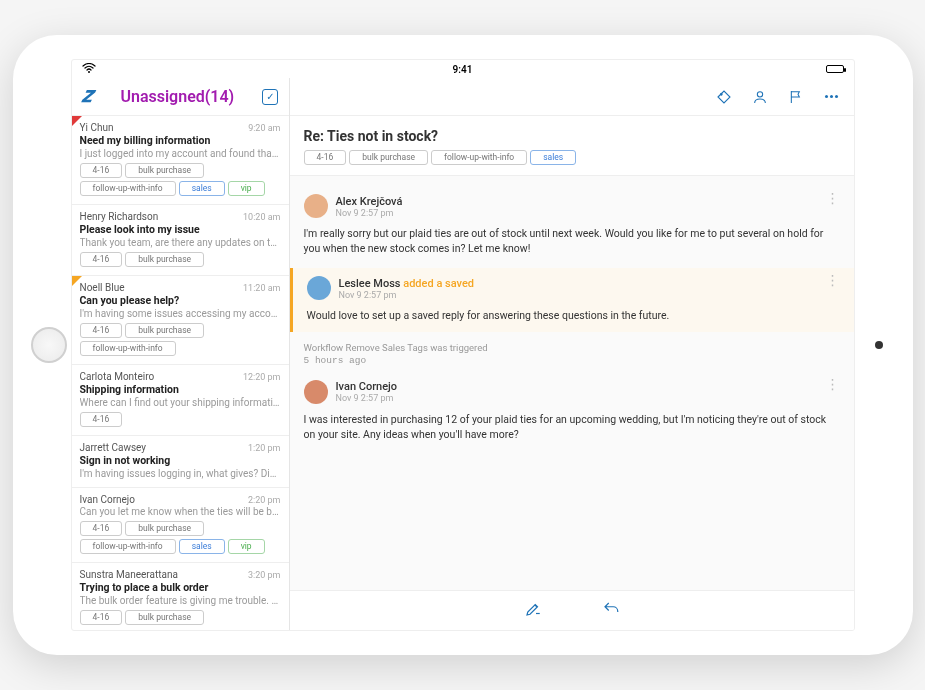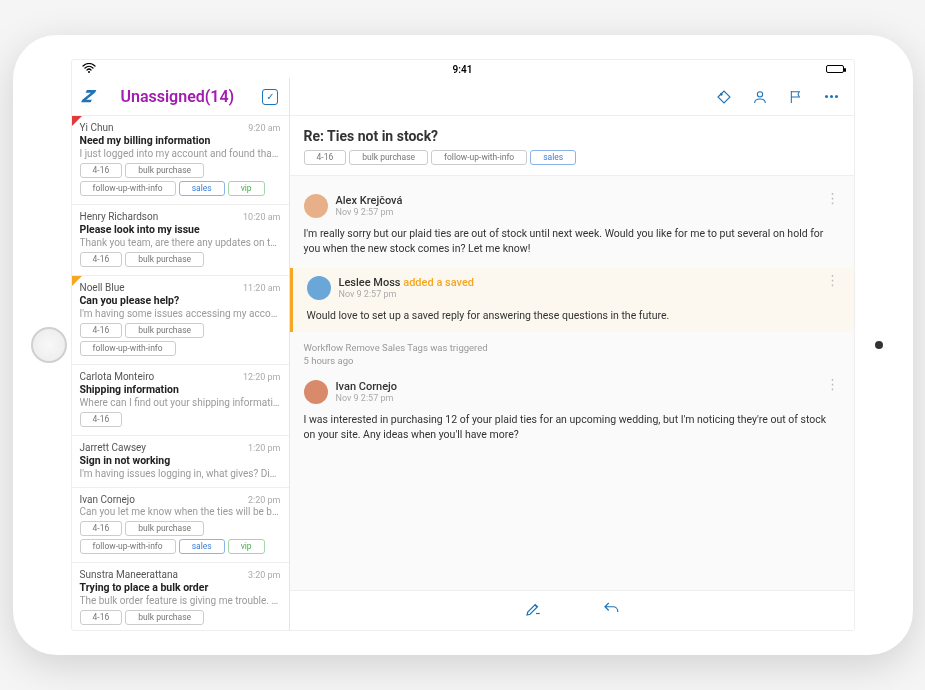--- a/index.html
+++ b/index.html
@@ -109,33 +109,33 @@
   .dots span{ width:3px;height:3px;background:#1f73b7;border-radius:50%;}
 
   .ticket-head { padding:10px 14px; background:#fff; border-bottom:1px solid #eee;}
   .ticket-meta { font-size:9px; color:#999;}
   .ticket-meta .active { color:#4caf50; font-weight:600;}
   .ticket-title { font-size:14px; color:#333; margin-top:2px;font-weight:bold;}
   .ticket-head .tags { margin-top:6px;}
 
   .thread { flex:1; overflow-y:auto; padding: 10px 0; }
   .msg { padding:8px 14px; position:relative;}
-  .msg-head { display:flex; gap:8px;}
+  .msg-head { display:flex; align-items:center; gap:8px;}
   .avatar { width:24px; height:24px; border-radius:50%; background:#ddd; flex-shrink:0; display:flex; align-items:center; justify-content:center; font-size:10px; color:#fff; font-weight:600;}
   .avatar.a1{ background:#e8b088;}
   .avatar.a2{ background:#6aa7d8;}
   .avatar.a3{ background:#d88a6a;}
   .msg-author { font-size:11px; color:#333; font-weight:500;}
   .msg-time { font-size:9px; color:#aaa;}
   .msg-body { font-size:10.5px; color:#333; margin-top:8px; line-height:1.45;}
   .msg-menu { position:absolute; right:14px; top:10px; color:#bbb; font-size:14px; line-height:0.4;}
   .msg.note { background:#fdf8ef; border-left:3px solid #f5a623; margin:4px 0;}
   .note-label { color:#f5a623; font-weight:500;}
   .workflow { padding:6px 14px; font-size:9.5px; color:#999; }
-  .workflow .wf-time { display:block; margin-top:2px;}
+  .workflow .wf-time { display:block; margin-top:2px;font-family:Liberation Mono, monospace;}
 
   .composer {
     height:40px; background:#fff; border-top:1px solid #eee;
     display:flex; align-items:center; justify-content:center; gap:60px;
   }
   .composer .cicon svg { width:18px; height:18px; stroke:#1f73b7; fill:none; stroke-width:1.6;}
 
   ::-webkit-scrollbar { width:0; }
 </style>
 </head>

